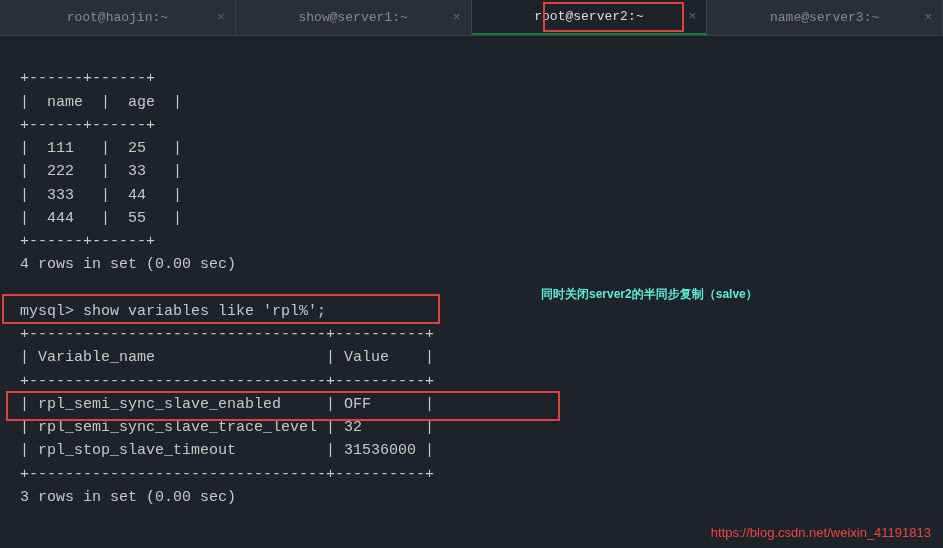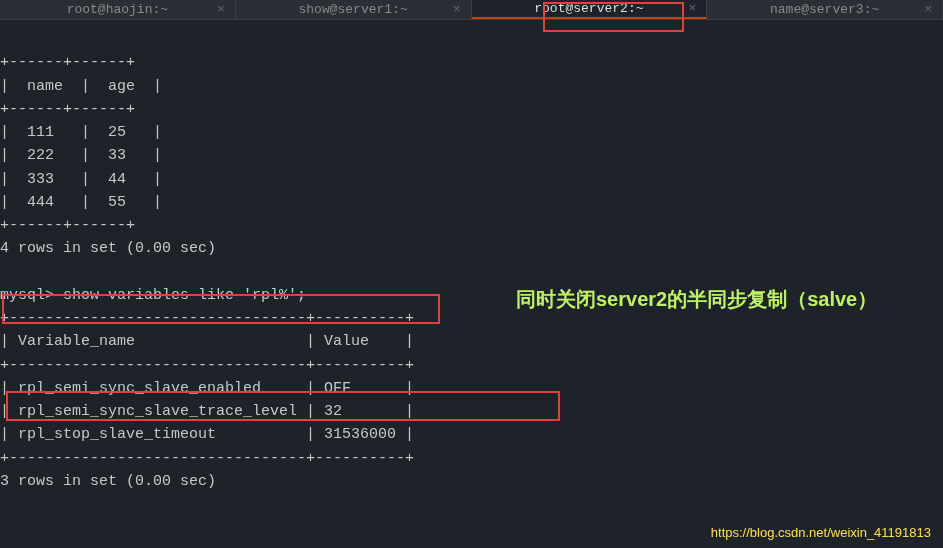--- a/index.html
+++ b/index.html
@@ -9,68 +9,69 @@
       font-family: "Consolas", "Monaco", "Courier New", monospace;
       font-size: 15px;
       width: 943px;
       height: 548px;
       overflow: hidden;
       position: relative;
     }
     .tabs {
       display: flex;
       background: #2a2f36;
-      height: 20px;
+      height: 36px;
       border-bottom: 1px solid #3a3f46;
     }
     .tab {
       flex: 1;
       display: flex;
       align-items: center;
       justify-content: center;
       color: #888;
       position: relative;
       border-right: 1px solid #3a3f46;
       cursor: pointer;
     }
     .tab.active {
       background: #1e2329;
       color: #ddd;
-      border-bottom: 2px solid #c2410c;
+      border-bottom: 2px solid #15803d;
     }
     .tab-close {
       position: absolute;
       right: 10px;
       color: #666;
       font-size: 13px;
     }
     .tab-label { font-size: 13px; }
     .terminal {
-      padding: 8px 0;
+      padding: 8px 20px;
       line-height: 1.55;
       white-space: pre;
       position: relative;
     }
     .redbox {
       position: absolute;
       border: 2px solid #e04040;
       pointer-events: none;
     }
     .annotation {
       position: absolute;
-      color: #bef264;
+      color: #5eead4;
       font-family: "Microsoft YaHei", sans-serif;
-      font-size: 20px;
+      font-size: 12px;
       font-weight: bold;
+      margin-left: 25px;
     }
     .watermark {
       position: absolute;
       bottom: 8px;
       right: 12px;
-      color: #fde047;
+      color: #ef4444;
       font-family: sans-serif;
       font-size: 13px;
     }
   </style>
 </head>
 <body>
 
 <div class="tabs" id="tabs">
     <div class="tab">
       <span class="tab-label">root@haojin:~</span>

